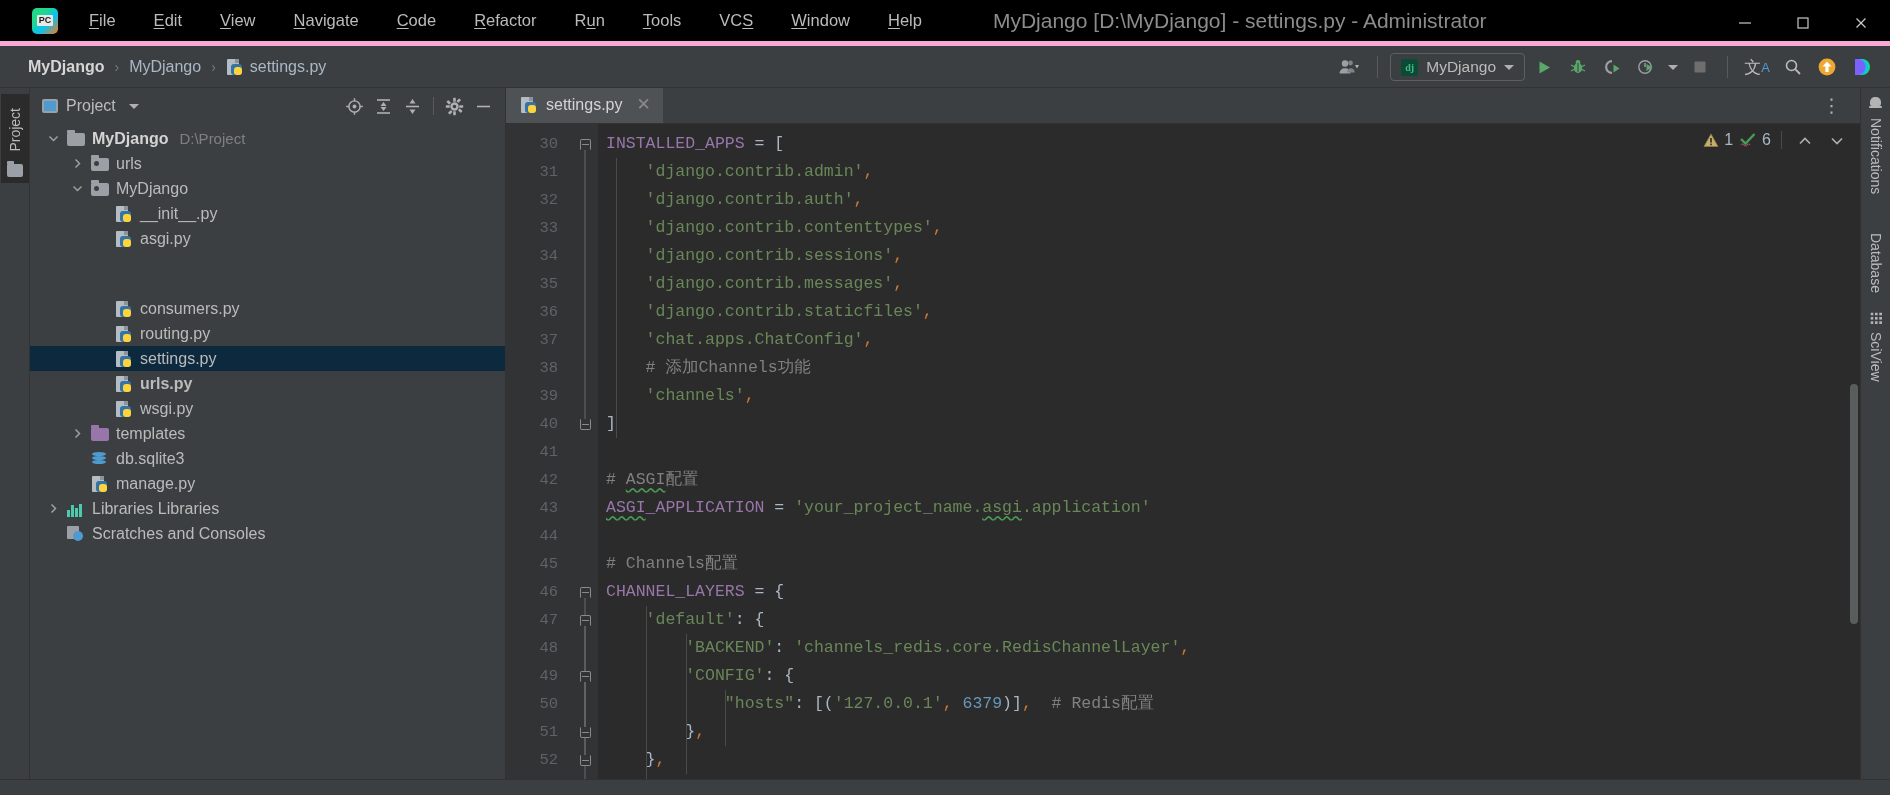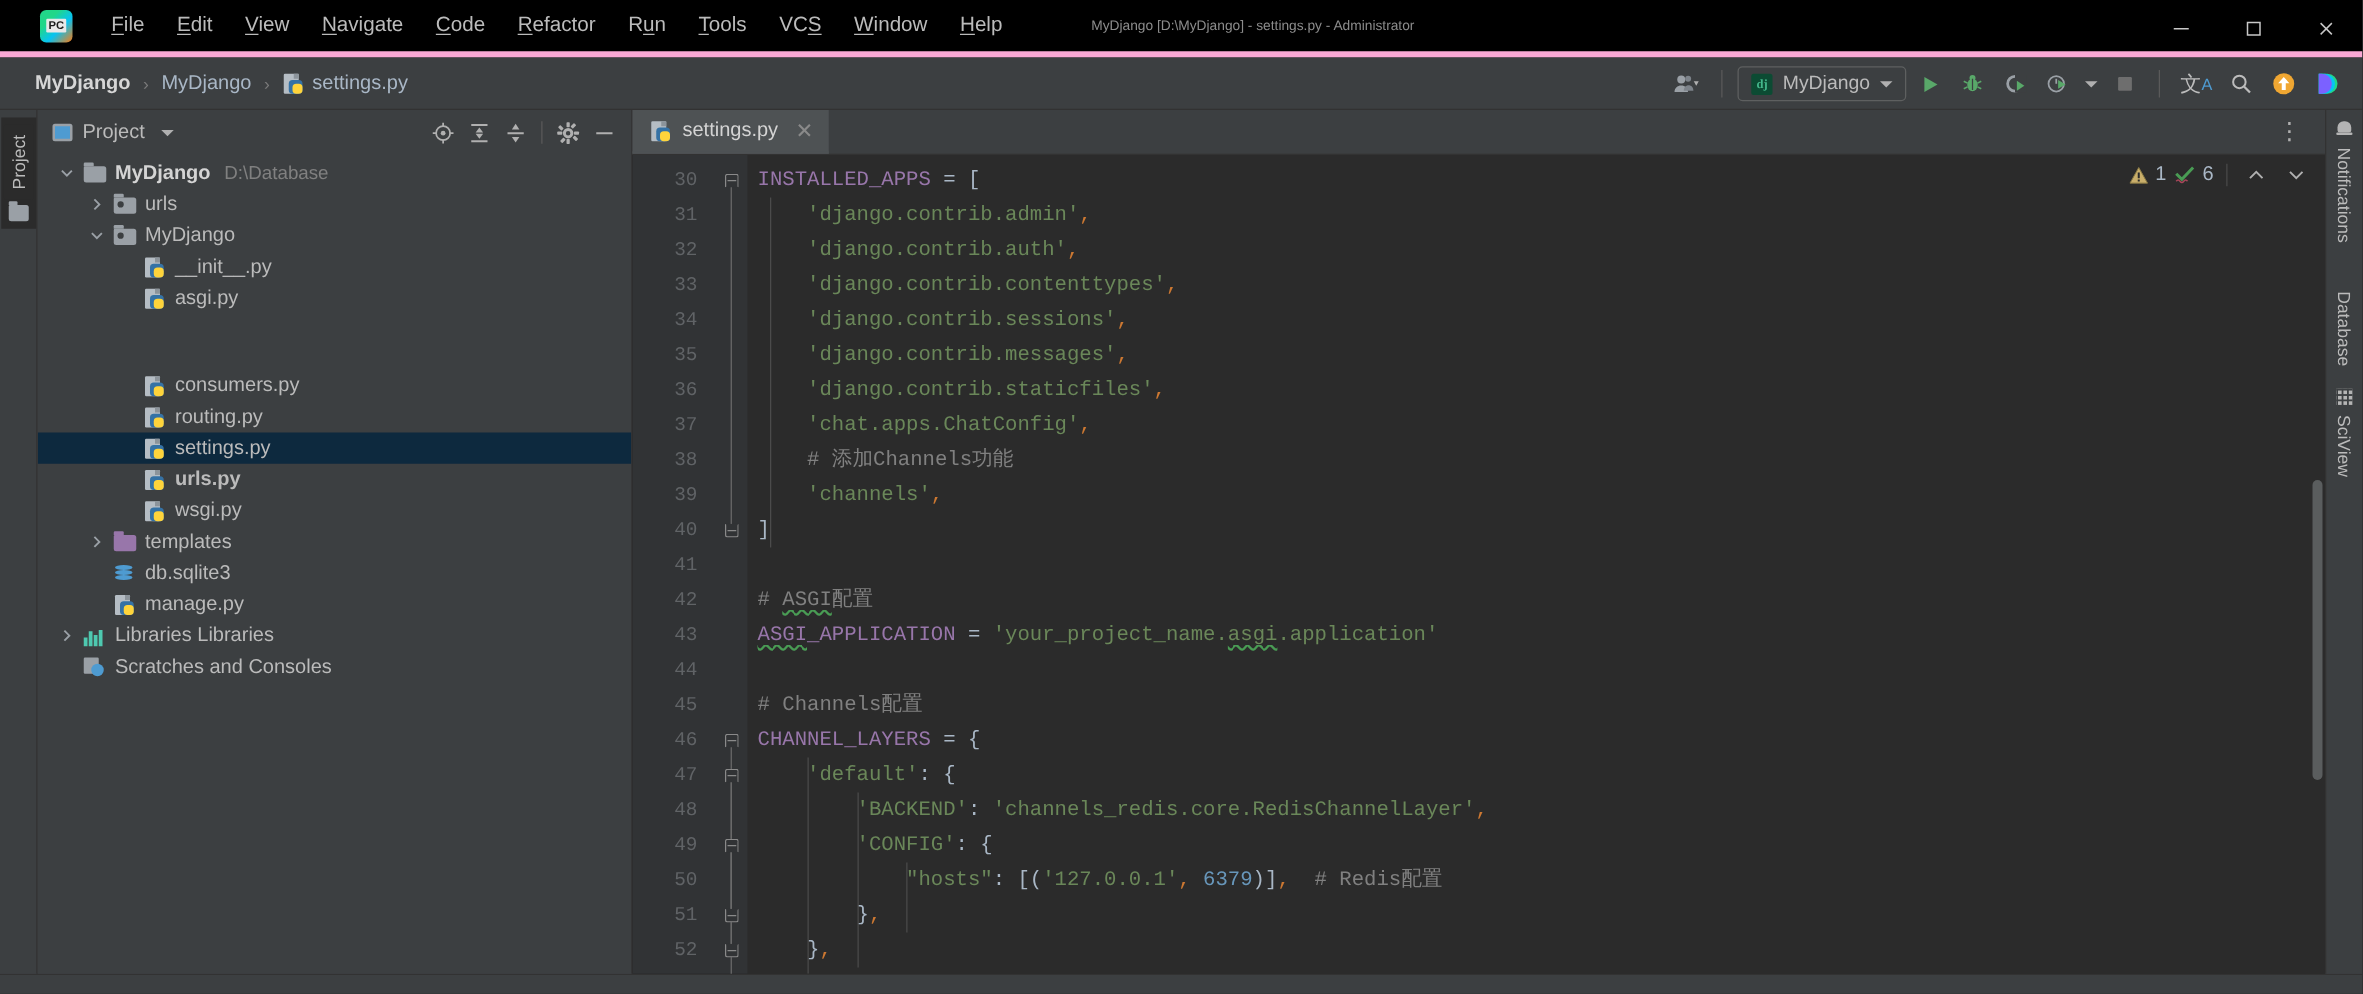--- a/index.html
+++ b/index.html
@@ -31,28 +31,28 @@
     background: linear-gradient(135deg,#21d789 0%, #21d789 30%, #07c3f2 60%, #f97a12 100%);
     display: flex; align-items: center; justify-content: center;
     flex: 0 0 26px;
   }
   .pc-logo span {
     font-size: 9px; font-weight: bold; color: #1a1a1a;
     font-family: "Liberation Sans", sans-serif;
     background: #e8e8e8; padding: 1px 2px; border-radius: 1px;
     line-height: 1;
   }
-  .menubar { display: flex; align-items: center; gap: 0; }
+  .menubar { display: flex; align-items: center; gap: 12px; }
   .menu-item {
     color: #bbbbbb; font-size: 16.5px; padding: 4px 13px;
     cursor: default; white-space: nowrap;
   }
   .menu-item u { text-decoration: underline; text-underline-offset: 2px; }
   .title-text {
-    color: #8c8c8c; font-size: 11px; margin-left: 58px; white-space: nowrap;
+    color: #8c8c8c; font-size: 21px; margin-left: 58px; white-space: nowrap;
   }
   .win-controls {
     position: absolute; right: 0; top: 0; height: 46px;
     display: flex; align-items: center;
   }
   .win-btn {
     width: 58px; height: 46px; display: flex; align-items: center; justify-content: center;
     color: #c8c8c8; cursor: default;
   }
 
@@ -480,21 +480,21 @@
       </div>
       <div class="tree" id="tree">
           <div class="node" style="padding-left: 16px;">
             <span class="arrow">
               <svg width="11" height="11" viewBox="0 0 11 11">
                 <path d="M1.5 3.5 L5.5 7.5 L9.5 3.5" fill="none" stroke="#9aa0a6" stroke-width="1.5"></path>
               </svg>
             </span>
             <span class="ic ic-folder"></span>
             <span class="nm bold">MyDjango</span>
-            <span class="path">D:\Database</span>
+            <span class="path">D:\Project</span>
           </div>
           <div class="node" style="padding-left: 40px;">
             <span class="arrow">
               <svg width="11" height="11" viewBox="0 0 11 11">
                 <path d="M3.5 1.5 L7.5 5.5 L3.5 9.5" fill="none" stroke="#9aa0a6" stroke-width="1.5"></path>
               </svg>
             </span>
             <span class="ic ic-folder src"></span>
             <span class="nm">urls</span>
           </div>

